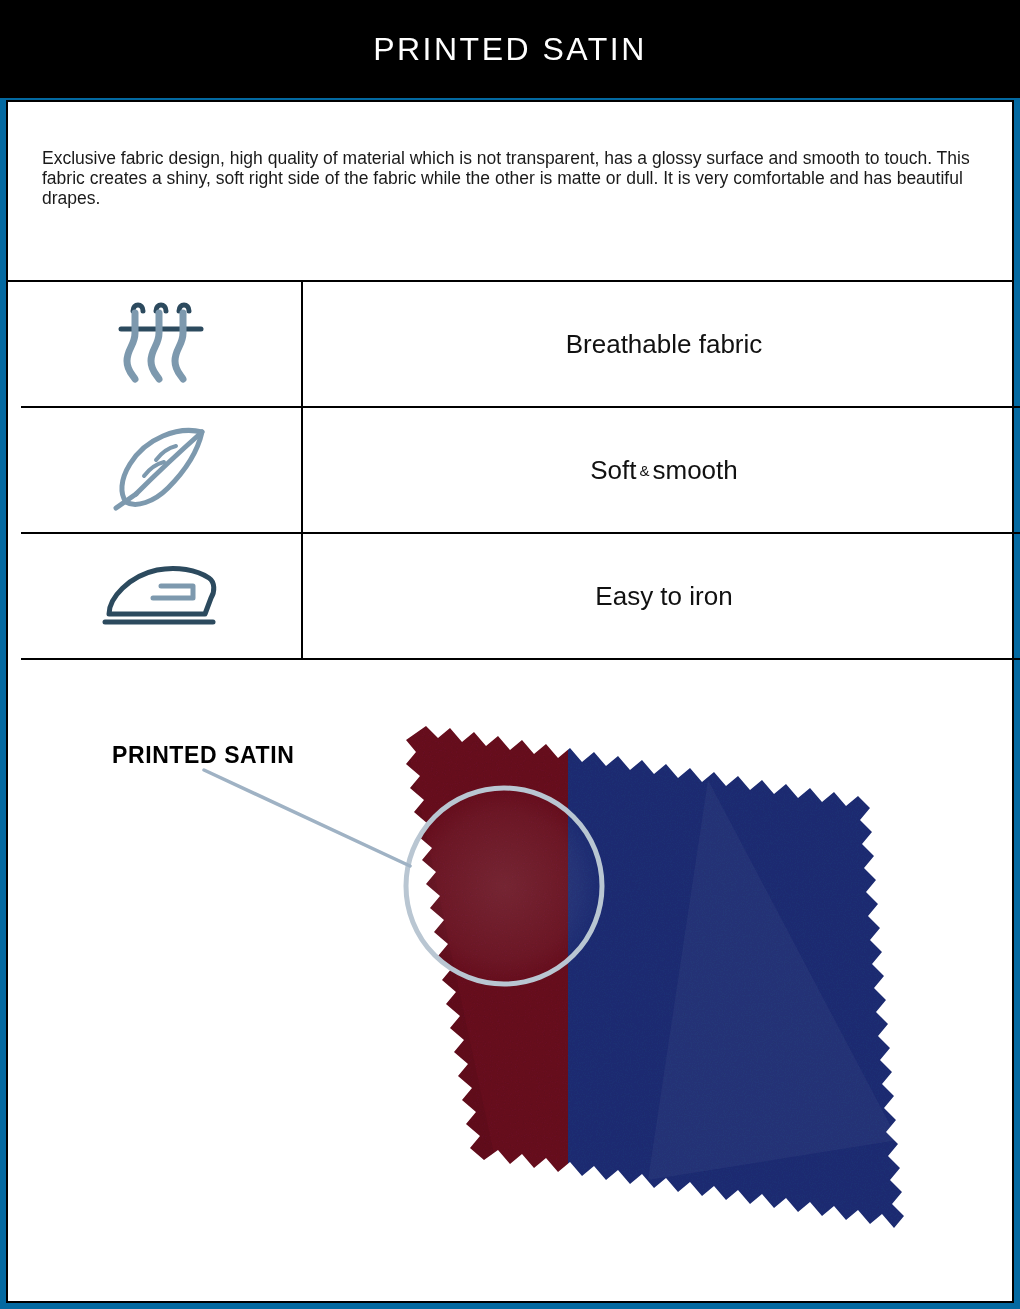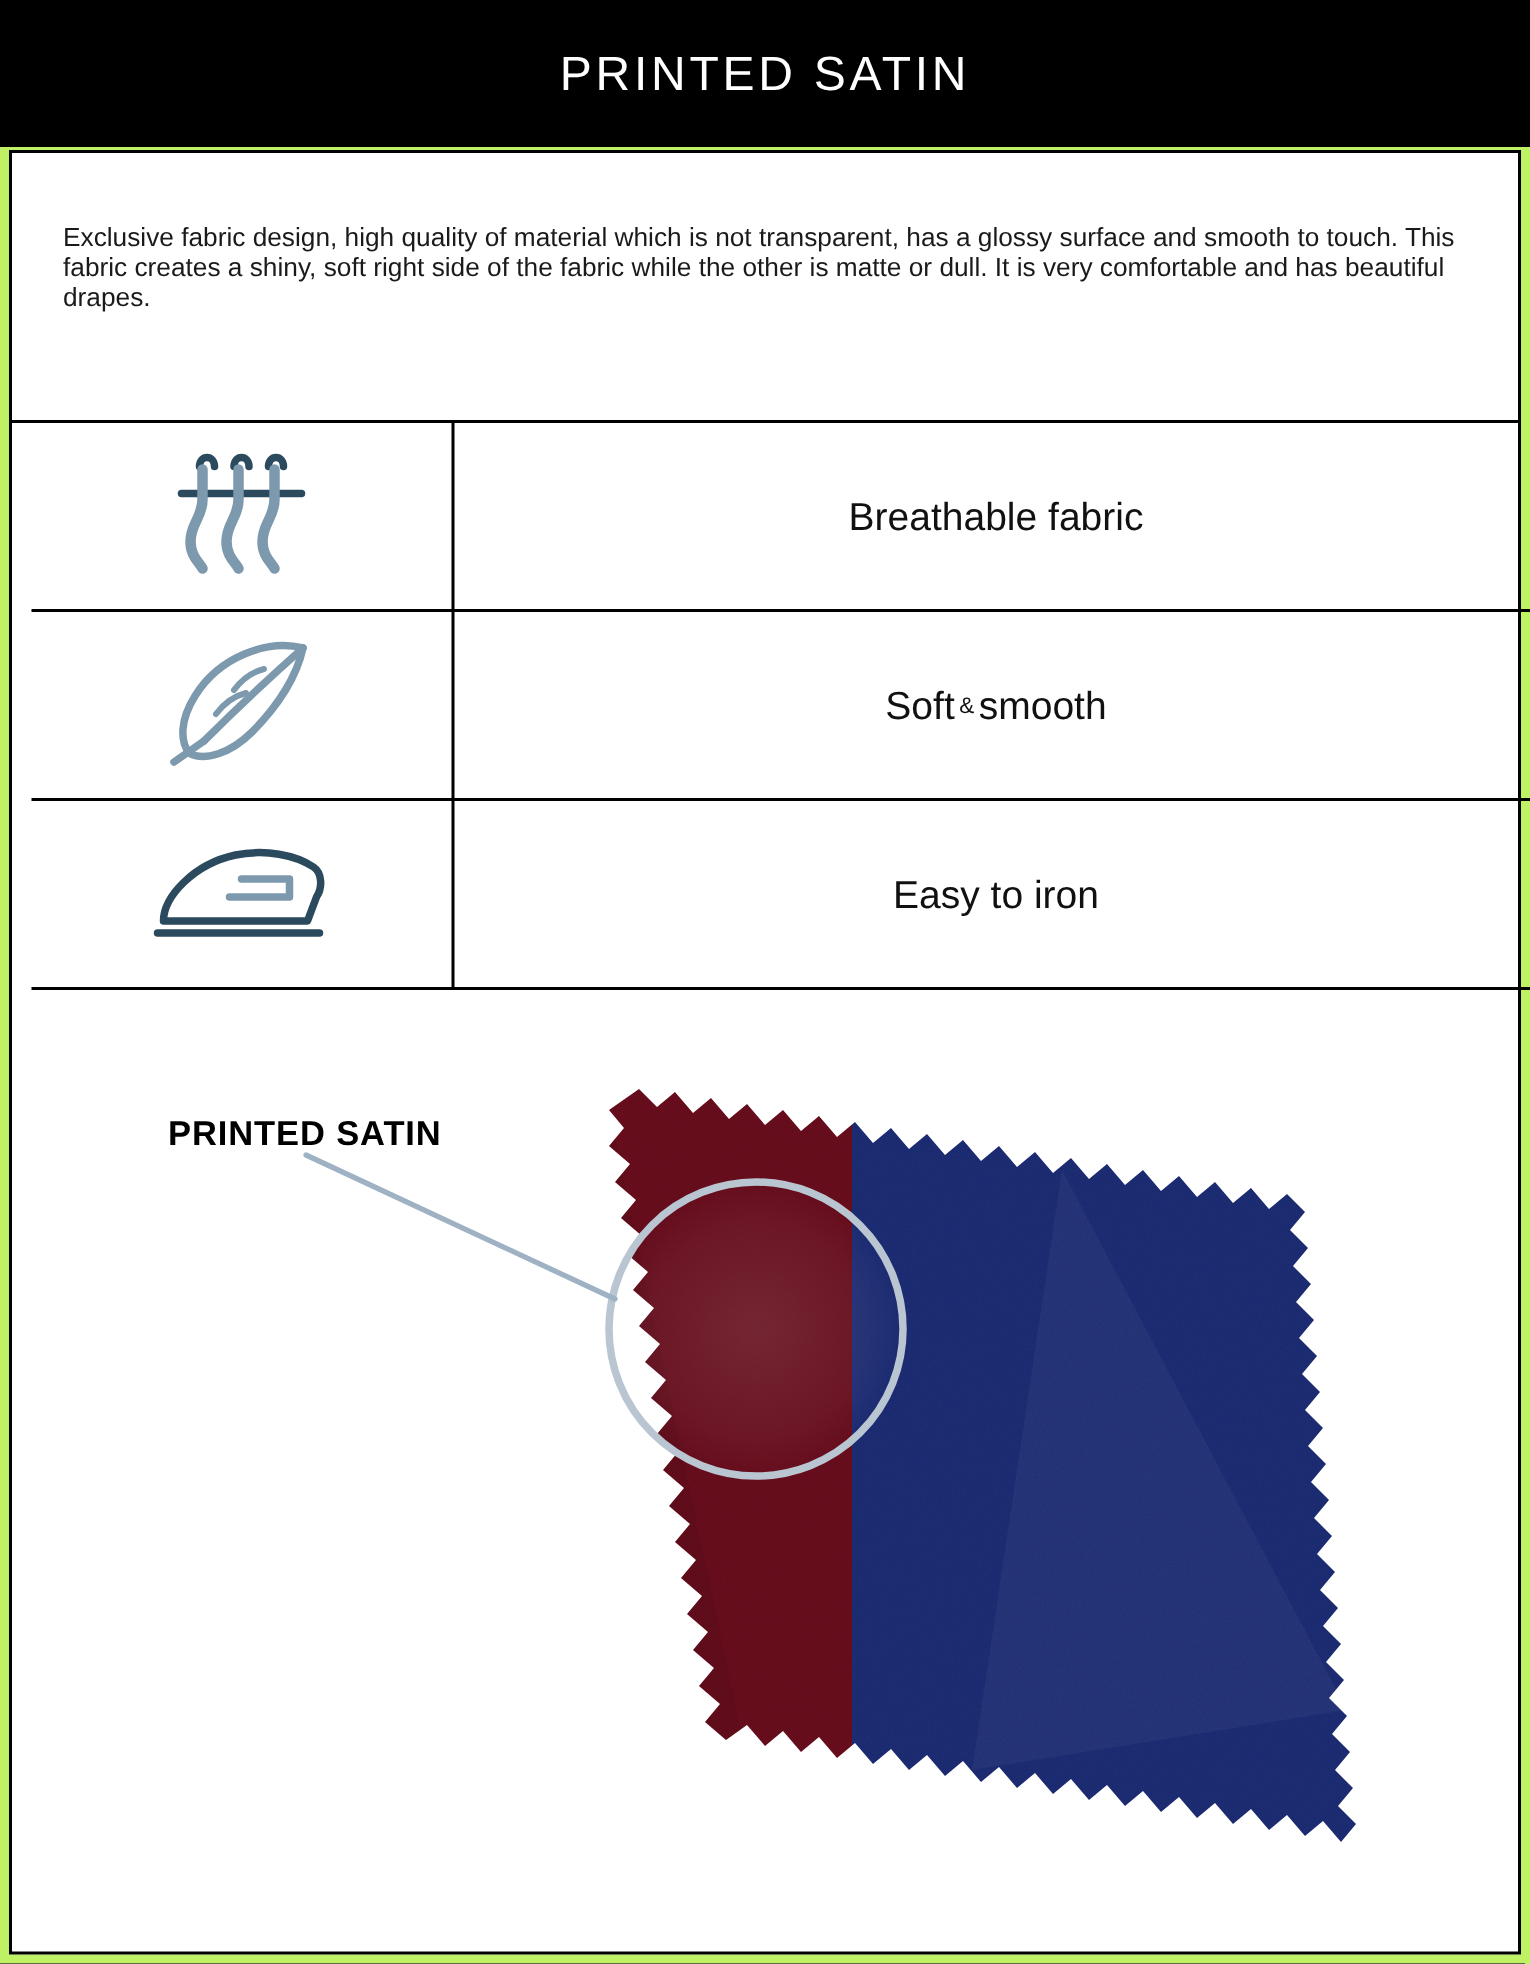--- a/index.html
+++ b/index.html
@@ -10,21 +10,21 @@
   body {
     width: 1020px;
     height: 1309px;
     font-family: "Liberation Sans", sans-serif;
     overflow: hidden;
   }
   .page {
     position: relative;
     width: 1020px;
     height: 1309px;
-    background: #bef264;
+    background: #0369a1;
     box-sizing: border-box;
   }
   
   .header {
     position: absolute;
     left: 0;
     top: 0;
     width: 1020px;
     height: 98px;
     background: #000000;

